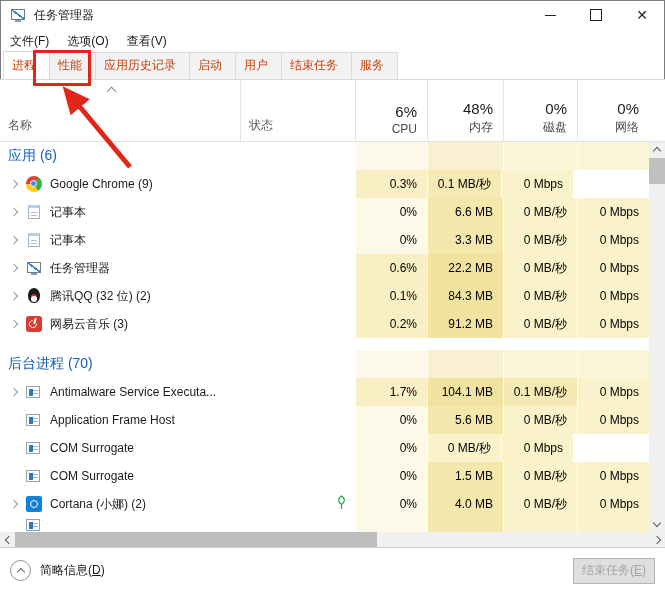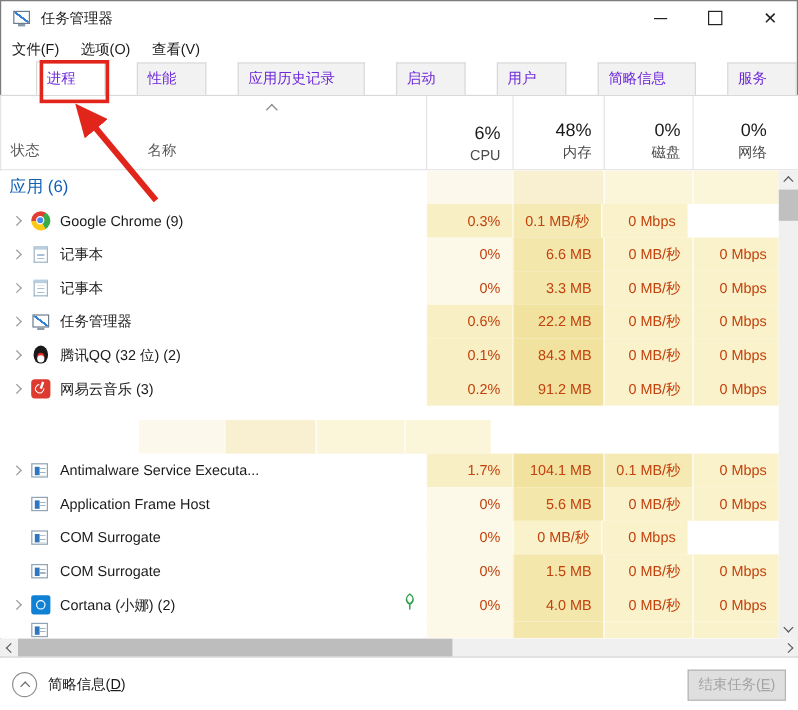--- a/index.html
+++ b/index.html
@@ -13,21 +13,21 @@
   .glyph-min{width:11px;height:1px;background:#222;}
   .glyph-max{width:10px;height:10px;border:1px solid #222;}
   .glyph-close{font-size:14px;color:#222;line-height:1;}
 
   
   .menubar{height:22px;display:flex;align-items:center;padding-left:8px;gap:14px;}
   .menu-item{font-size:12px;color:#1a1a1a;padding:2px 2px;}
 
   
   .tabstrip{height:27px;display:flex;align-items:flex-end;padding-left:3px;border-bottom:1px solid #d9d9d9;position:relative;}
-  .tab{font-size:12px;color:#6d28d9;padding:4px 24px 5px 8px;border:1px solid #d9d9d9;border-bottom:none;background:#f2f2f2;margin-right:-1px;white-space:nowrap;margin-left:27px;}
+  .tab{font-size:12px;color:#c2410c;padding:4px 13px 5px 8px;border:1px solid #d9d9d9;border-bottom:none;background:#f2f2f2;margin-right:-1px;white-space:nowrap;}
   .tab.selected{background:#fff;padding-top:5px;position:relative;z-index:2;}
 
   
   .red-box{position:absolute;left:33px;top:50px;width:52px;height:30px;border:3px solid #e2251b;z-index:9;pointer-events:none;}
   .red-arrow{position:absolute;left:40px;top:85px;width:110px;height:95px;z-index:9;pointer-events:none;}
 
   
   .thead{display:flex;height:62px;width:665px;border-bottom:1px solid #e0e0e0;box-sizing:border-box;background:#fff;}
   .thead .hcell{box-sizing:border-box;display:flex;flex-direction:column;justify-content:flex-end;}
   .h-name{width:240px;position:relative;padding:0 0 7px 8px;}
@@ -41,21 +41,21 @@
 
   
   .body{position:relative;width:665px;height:390px;background:#fff;}
   #rows{position:absolute;left:0;top:0;width:649px;height:390px;overflow:hidden;}
   .trow{display:flex;width:649px;height:28px;}
   .gap-row{width:649px;height:12px;background:#fff;}
   .trow.partial{height:14px;overflow:hidden;}
   .cell{box-sizing:border-box;height:100%;}
   .name-cell{width:240px;display:flex;align-items:center;padding-left:8px;}
   .status-cell{width:115px;display:flex;align-items:center;justify-content:flex-end;padding-right:8px;}
-  .stat-cell{display:flex;align-items:center;justify-content:flex-end;padding-right:10px;font-size:12px;color:#c2410c;border-left:1px solid rgba(255,255,255,0.85);text-align:center;}
+  .stat-cell{display:flex;align-items:center;justify-content:flex-end;padding-right:10px;font-size:12px;color:#000000;border-left:1px solid rgba(255,255,255,0.85);text-align:center;}
   .st-cpu{width:72px;}.st-mem{width:76px;}.st-disk{width:74px;}.st-net{width:72px;}
   .group-label{font-size:14px;color:#1160b6;}
   .pname{font-size:12px;color:#1b1b1b;white-space:nowrap;}
   .chev-box{width:18px;height:16px;display:flex;align-items:center;flex:none;}
   .chev{width:5px;height:5px;border-top:1.4px solid #9a9a9a;border-right:1.4px solid #9a9a9a;transform:rotate(45deg);margin-left:3px;}
 
   
   .ricon{width:16px;height:16px;position:relative;display:inline-block;flex:none;margin-right:8px;}
   .i-chrome{border-radius:50%;background:conic-gradient(from 30deg,#3bab4a 0 120deg,#fcc917 120deg 240deg,#e23f33 240deg 360deg);}
   .i-chrome::after{content:"";position:absolute;left:4px;top:4px;width:5px;height:5px;border-radius:50%;background:#4688f1;border:1.6px solid #fff;}
@@ -123,41 +123,41 @@
     <span class="menu-item">选项(O)</span>
     <span class="menu-item">查看(V)</span>
   </div>
 
   <div class="tabstrip">
     <span class="tab selected">进程</span>
     <span class="tab">性能</span>
     <span class="tab">应用历史记录</span>
     <span class="tab">启动</span>
     <span class="tab">用户</span>
-    <span class="tab">简略信息</span>
+    <span class="tab">结束任务</span>
     <span class="tab">服务</span>
   </div>
 
   <div class="red-box" style="border-color: rgb(226, 37, 27);"></div>
   <svg class="red-arrow" viewBox="0 0 110 95">
     <defs>
       <marker id="ah" markerWidth="5.5" markerHeight="5" refX="3.2" refY="2.5" orient="auto">
         <path d="M0 0 L5.5 2.5 L0 5 Z" fill="#e2251b"></path>
       </marker>
     </defs>
     <line id="arrow-line" x1="90" y1="82" x2="30" y2="10" stroke="#e2251b" stroke-width="5" marker-end="url(#ah)"></line>
   </svg>
 
   <div class="thead">
-    <div class="hcell h-status">
-      <span class="h-label">状态</span>
-    </div>
     <div class="hcell h-name">
       <span class="sort-chev"></span>
       <span class="h-label">名称</span>
+    </div>
+    <div class="hcell h-status">
+      <span class="h-label">状态</span>
     </div>
     <div class="hcell h-stat h-cpu">
       <span class="h-pct">6%</span>
       <span class="h-label">CPU</span>
     </div>
     <div class="hcell h-stat h-mem">
       <span class="h-pct">48%</span>
       <span class="h-label">内存</span>
     </div>
     <div class="hcell h-stat h-disk">
@@ -260,20 +260,23 @@
             <span class="pname">网易云音乐 (3)</span>
           </div>
           <div class="cell status-cell"></div>
           <div class="cell stat-cell st-cpu" style="background: rgb(248, 239, 196);">0.2%</div>
           <div class="cell stat-cell st-mem" style="background: rgb(241, 226, 160);">91.2 MB</div>
           <div class="cell stat-cell st-disk" style="background: rgb(250, 242, 203);">0 MB/秒</div>
           <div class="cell stat-cell st-net" style="background: rgb(250, 242, 203);">0 Mbps</div>
         </div>
         <div class="gap-row"></div>
         <div class="trow group-row">
+          <div class="cell name-cell">
+            <span class="group-label" style="color: rgb(17, 96, 182);">后台进程 (70)</span>
+          </div>
           <div class="cell status-cell"></div>
           <div class="cell stat-cell st-cpu" style="background: rgb(252, 249, 236);"></div>
           <div class="cell stat-cell st-mem" style="background: rgb(248, 240, 208);"></div>
           <div class="cell stat-cell st-disk" style="background: rgb(251, 245, 217);"></div>
           <div class="cell stat-cell st-net" style="background: rgb(251, 245, 217);"></div>
         </div>
         <div class="trow proc-row">
           <div class="cell name-cell">
             <span class="chev-box">
               <span class="chev"></span>

